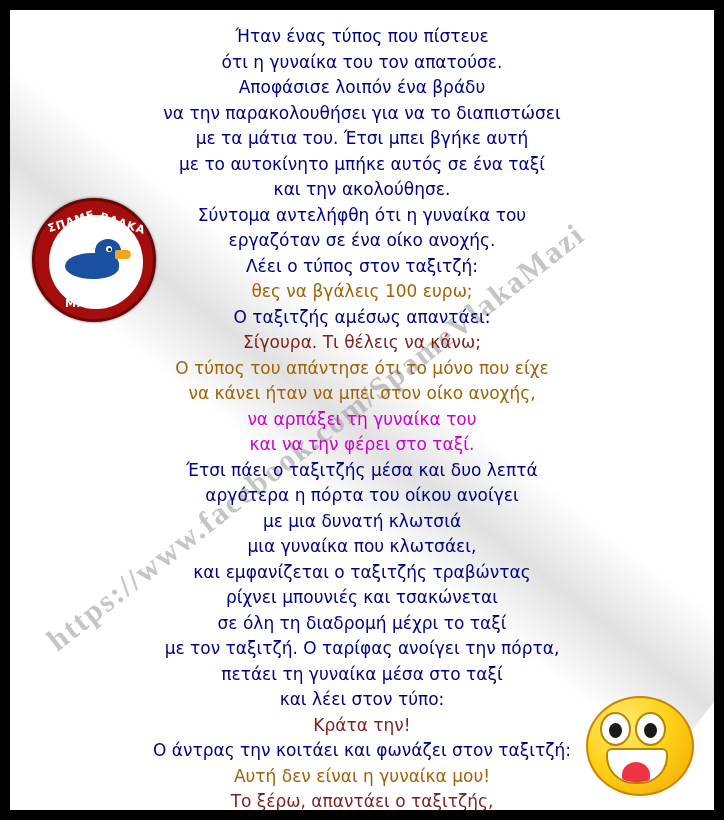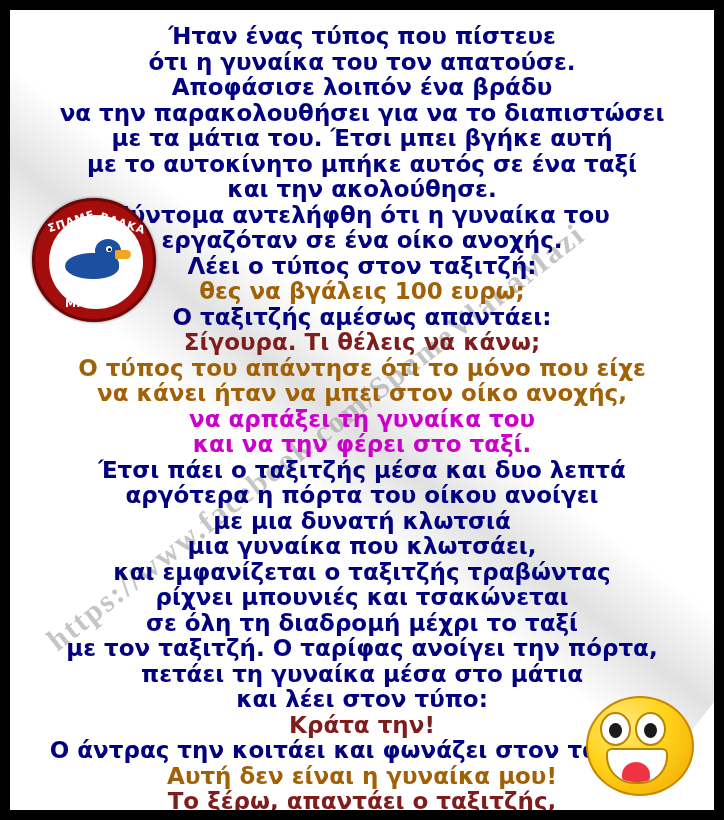--- a/index.html
+++ b/index.html
@@ -50,22 +50,22 @@
     pointer-events: none;
   }
   #text-block {
     position: relative;
     z-index: 3;
     padding: 14px 6px 0 6px;
     text-align: center;
   }
   .line {
     font-family: "DejaVu Sans", sans-serif;
-    font-weight: bold;
-    font-size: 23px;
+    font-weight: normal;
+    font-size: 17px;
     line-height: 25.5px;
     white-space: nowrap;
   }
   .c-navy   { color: #000080; }
   .c-red    { color: #a16207; }
   .c-blue   { color: #7f1d1d; }
   .c-magenta{ color: #cc00cc; }
 
   
   #stamp {
@@ -222,21 +222,21 @@
       <div class="line c-magenta">να αρπάξει τη γυναίκα του</div>
       <div class="line c-magenta">και να την φέρει στο ταξί.</div>
       <div class="line c-navy">Έτσι πάει ο ταξιτζής μέσα και δυο λεπτά</div>
       <div class="line c-navy">αργότερα η πόρτα του οίκου ανοίγει</div>
       <div class="line c-navy">με μια δυνατή κλωτσιά</div>
       <div class="line c-navy">μια γυναίκα που κλωτσάει,</div>
       <div class="line c-navy">και εμφανίζεται ο ταξιτζής τραβώντας</div>
       <div class="line c-navy">ρίχνει μπουνιές και τσακώνεται</div>
       <div class="line c-navy">σε όλη τη διαδρομή μέχρι το ταξί</div>
       <div class="line c-navy">με τον ταξιτζή. Ο ταρίφας ανοίγει την πόρτα,</div>
-      <div class="line c-navy">πετάει τη γυναίκα μέσα στο μάτια</div>
+      <div class="line c-navy">πετάει τη γυναίκα μέσα στο ταξί</div>
       <div class="line c-navy">και λέει στον τύπο:</div>
       <div class="line c-blue">Κράτα την!</div>
       <div class="line c-navy">Ο άντρας την κοιτάει και φωνάζει στον ταξιτζή:</div>
       <div class="line c-red">Αυτή δεν είναι η γυναίκα μου!</div>
       <div class="line c-blue">Το ξέρω, απαντάει ο ταξιτζής,</div>
     </div>
 
   <div id="stamp">
     <div class="inner">
       <div class="duck">

